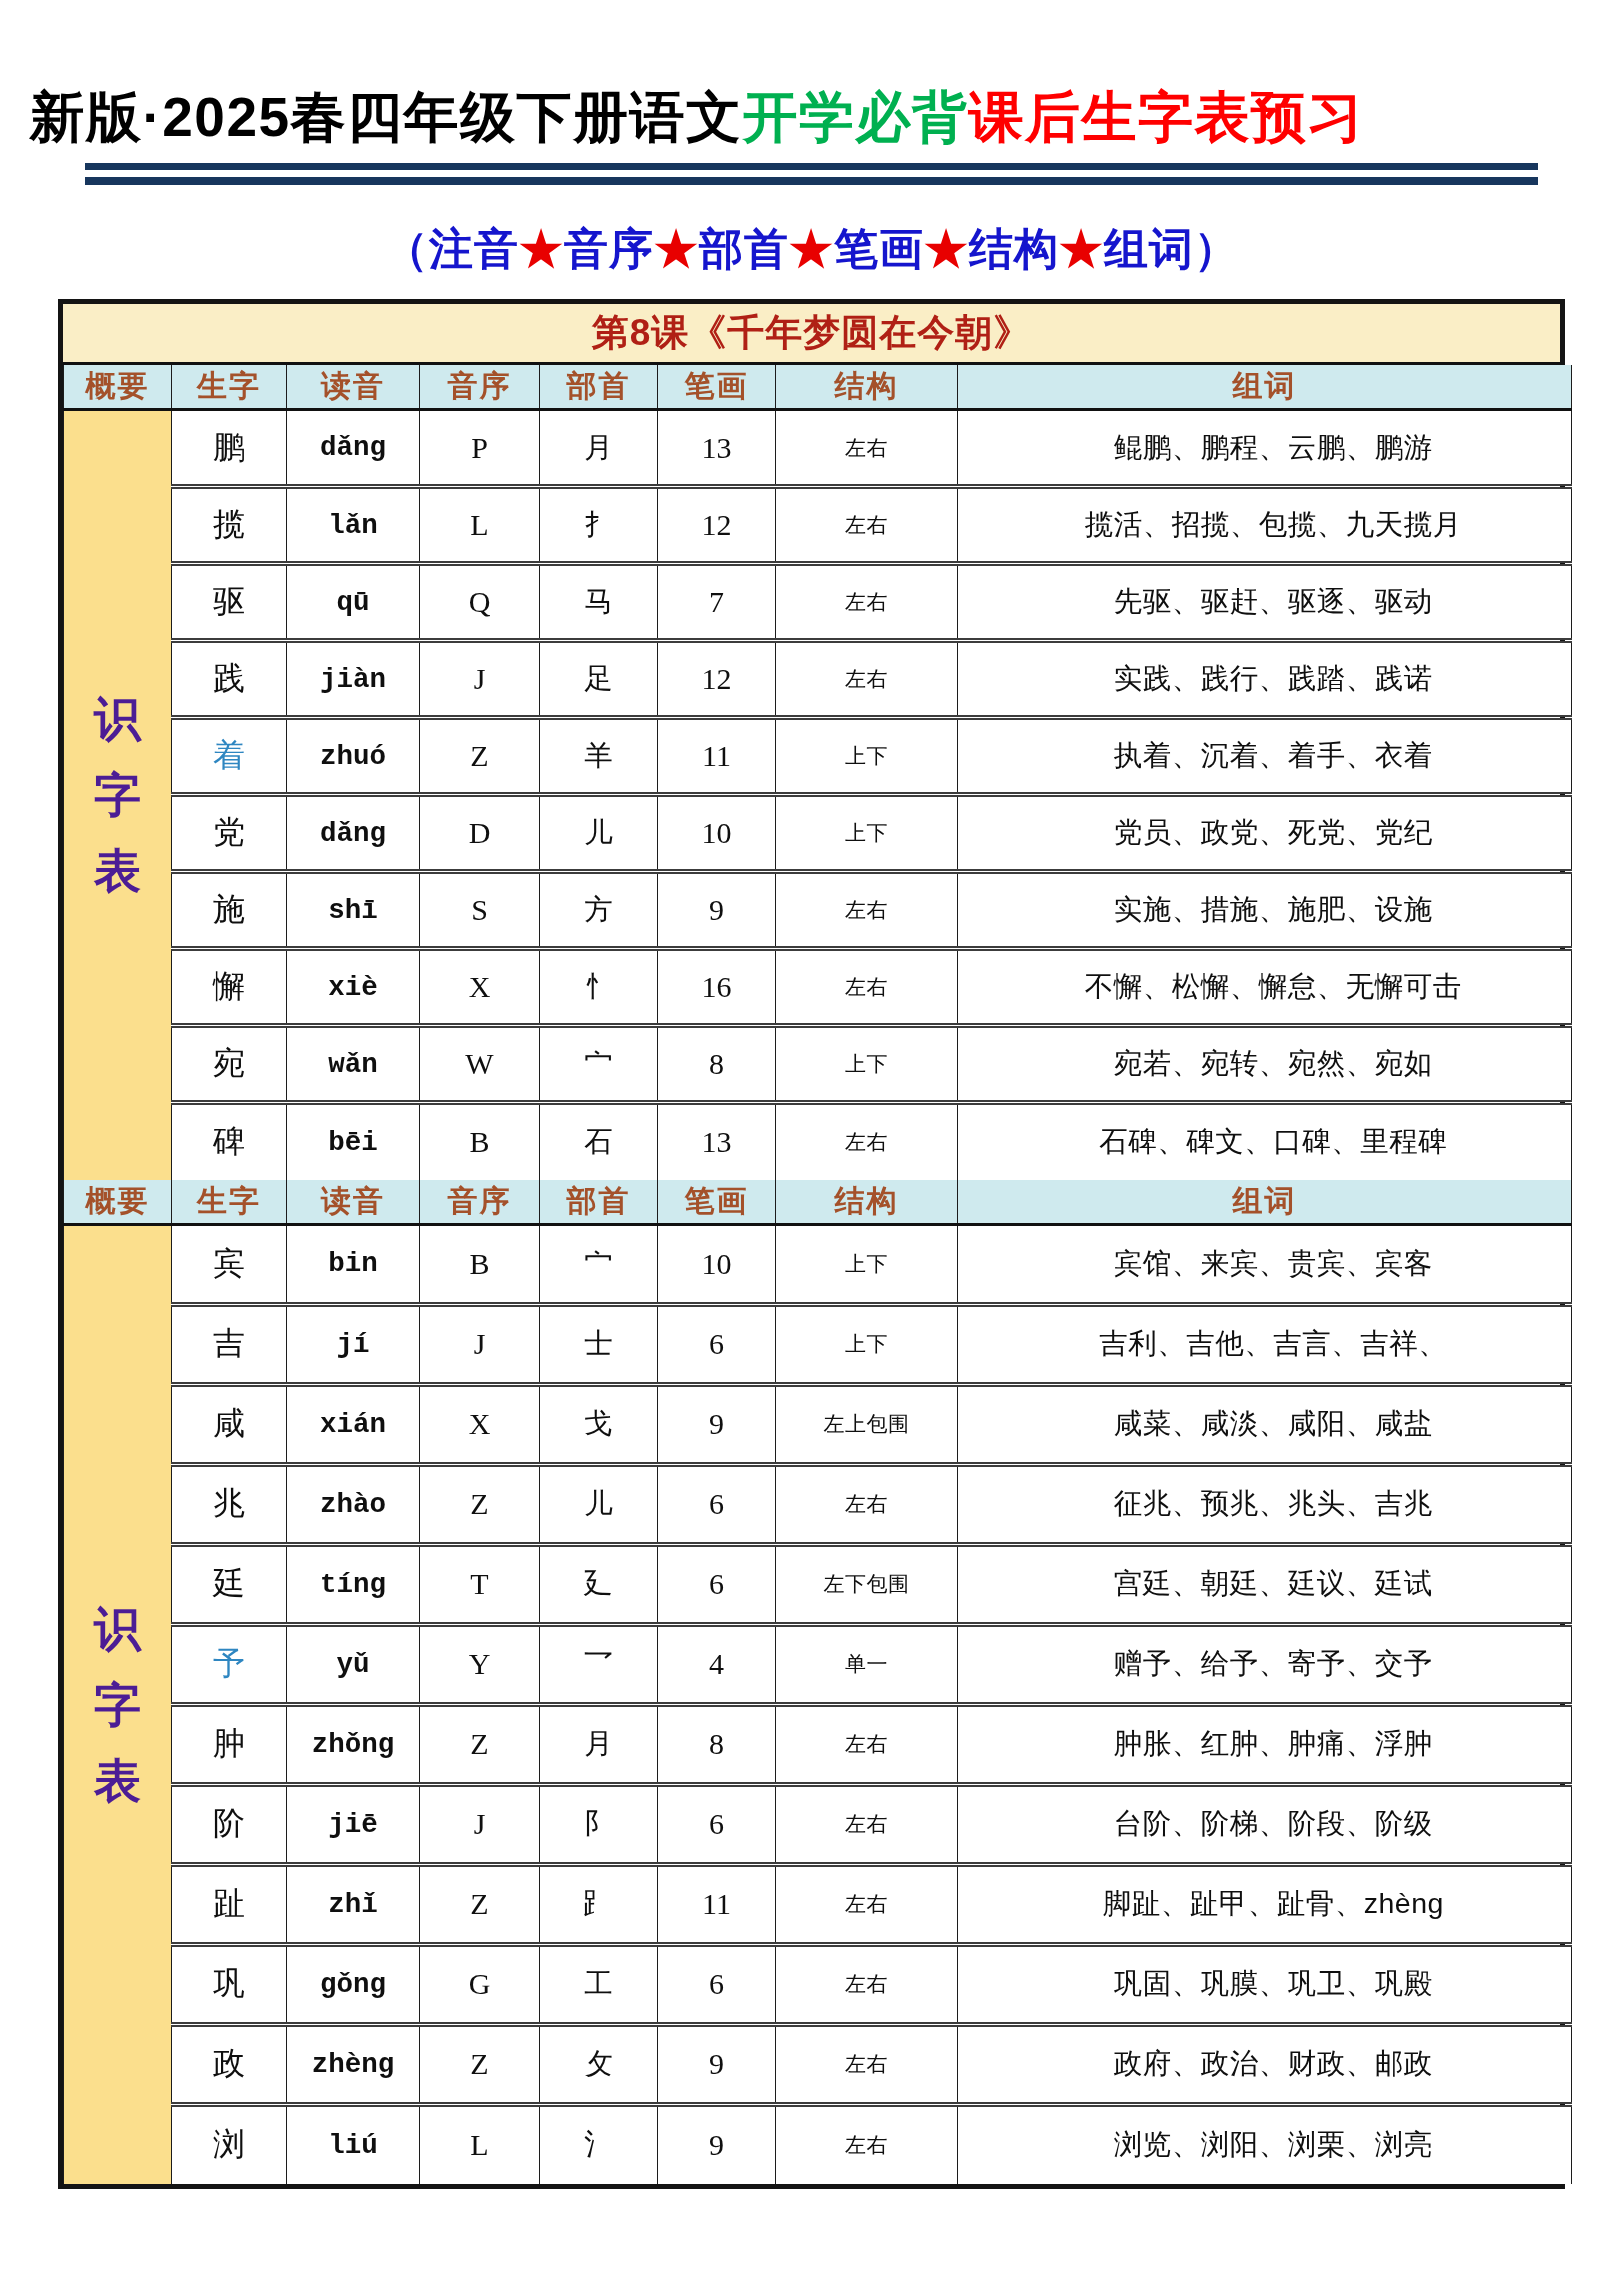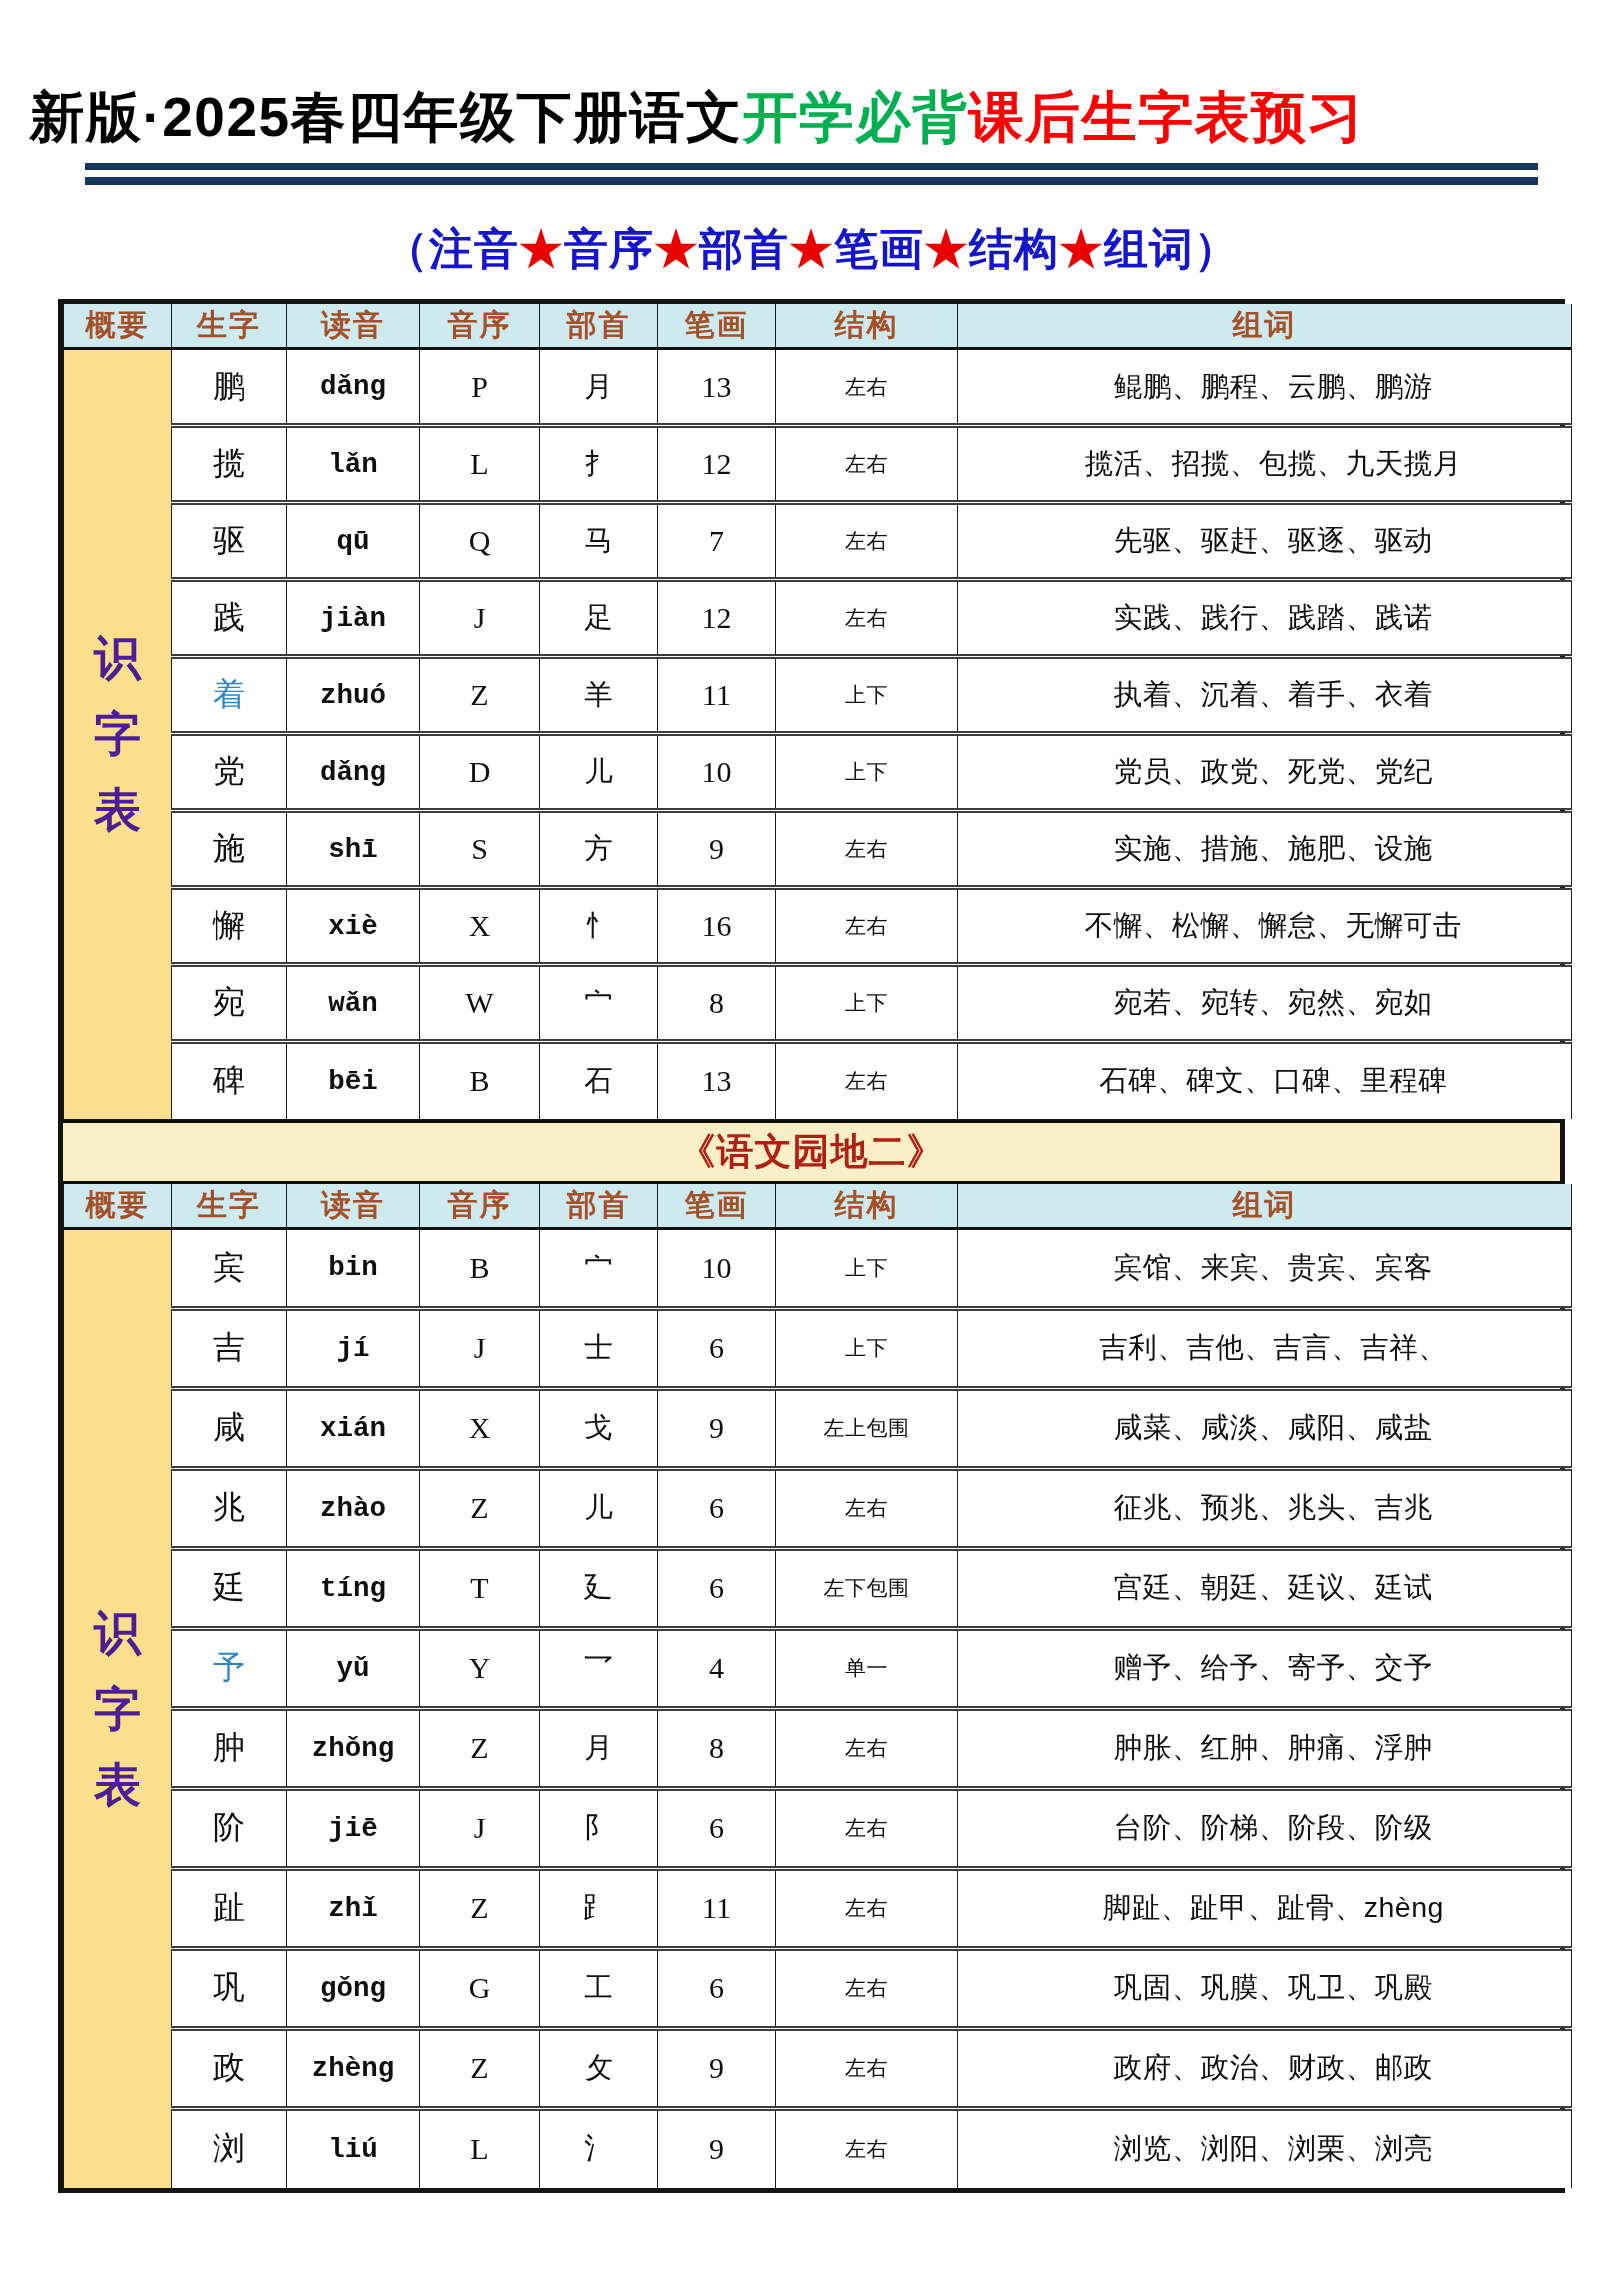--- a/index.html
+++ b/index.html
@@ -145,20 +145,143 @@
   <div class="rule-bar"></div>
   <div class="rule-gap"></div>
   <div class="rule-bar"></div>
 </div>
 
 <div class="subtitle">
   <span>（</span><span>注音</span><span class="star">★</span><span>音序</span><span class="star">★</span><span>部首</span><span class="star">★</span><span>笔画</span><span class="star">★</span><span>结构</span><span class="star">★</span><span>组词</span><span>）</span>
 </div>
 
 <div class="table-wrap">
+  <div class="section">
+    <div class="section-title">第8课《千年梦圆在今朝》</div>
+    <table class="vocab-grid">
+      <colgroup>
+        <col style="width:108px">
+          <col style="width:115px">
+          <col style="width:133px">
+        <col style="width:120px">
+          <col style="width:118px">
+          <col style="width:118px">
+        <col style="width:182px">
+          <col style="width:614px">
+      </colgroup>
+      <thead>
+          <tr>
+            <th>概要</th>
+            <th>生字</th>
+            <th>读音</th>
+            <th>音序</th>
+            <th>部首</th>
+            <th>笔画</th>
+            <th>结构</th>
+            <th>组词</th>
+          </tr>
+        </thead>
+      <tbody>
+          <tr class="row-s0">
+            <td rowspan="10" class="overview-cell">
+              <div class="sidebar-label">识字表</div>
+            </td>
+            <td class="char-cell">鹏</td>
+            <td class="pinyin-cell">dǎng</td>
+            <td class="initial-cell">P</td>
+            <td class="radical-cell">月</td>
+            <td class="strokes-cell">13</td>
+            <td class="structure-cell">左右</td>
+            <td class="words-cell">鲲鹏、鹏程、云鹏、鹏游</td>
+          </tr>
+          <tr class="row-s0">
+            <td class="char-cell">揽</td>
+            <td class="pinyin-cell">lǎn</td>
+            <td class="initial-cell">L</td>
+            <td class="radical-cell">扌</td>
+            <td class="strokes-cell">12</td>
+            <td class="structure-cell">左右</td>
+            <td class="words-cell">揽活、招揽、包揽、九天揽月</td>
+          </tr>
+          <tr class="row-s0">
+            <td class="char-cell">驱</td>
+            <td class="pinyin-cell">qū</td>
+            <td class="initial-cell">Q</td>
+            <td class="radical-cell">马</td>
+            <td class="strokes-cell">7</td>
+            <td class="structure-cell">左右</td>
+            <td class="words-cell">先驱、驱赶、驱逐、驱动</td>
+          </tr>
+          <tr class="row-s0">
+            <td class="char-cell">践</td>
+            <td class="pinyin-cell">jiàn</td>
+            <td class="initial-cell">J</td>
+            <td class="radical-cell">足</td>
+            <td class="strokes-cell">12</td>
+            <td class="structure-cell">左右</td>
+            <td class="words-cell">实践、践行、践踏、践诺</td>
+          </tr>
+          <tr class="row-s0">
+            <td class="char-cell blue-char">着</td>
+            <td class="pinyin-cell">zhuó</td>
+            <td class="initial-cell">Z</td>
+            <td class="radical-cell">羊</td>
+            <td class="strokes-cell">11</td>
+            <td class="structure-cell">上下</td>
+            <td class="words-cell">执着、沉着、着手、衣着</td>
+          </tr>
+          <tr class="row-s0">
+            <td class="char-cell">党</td>
+            <td class="pinyin-cell">dǎng</td>
+            <td class="initial-cell">D</td>
+            <td class="radical-cell">儿</td>
+            <td class="strokes-cell">10</td>
+            <td class="structure-cell">上下</td>
+            <td class="words-cell">党员、政党、死党、党纪</td>
+          </tr>
+          <tr class="row-s0">
+            <td class="char-cell">施</td>
+            <td class="pinyin-cell">shī</td>
+            <td class="initial-cell">S</td>
+            <td class="radical-cell">方</td>
+            <td class="strokes-cell">9</td>
+            <td class="structure-cell">左右</td>
+            <td class="words-cell">实施、措施、施肥、设施</td>
+          </tr>
+          <tr class="row-s0">
+            <td class="char-cell">懈</td>
+            <td class="pinyin-cell">xiè</td>
+            <td class="initial-cell">X</td>
+            <td class="radical-cell">忄</td>
+            <td class="strokes-cell">16</td>
+            <td class="structure-cell">左右</td>
+            <td class="words-cell">不懈、松懈、懈怠、无懈可击</td>
+          </tr>
+          <tr class="row-s0">
+            <td class="char-cell">宛</td>
+            <td class="pinyin-cell">wǎn</td>
+            <td class="initial-cell">W</td>
+            <td class="radical-cell">宀</td>
+            <td class="strokes-cell">8</td>
+            <td class="structure-cell">上下</td>
+            <td class="words-cell">宛若、宛转、宛然、宛如</td>
+          </tr>
+          <tr class="row-s0">
+            <td class="char-cell">碑</td>
+            <td class="pinyin-cell">bēi</td>
+            <td class="initial-cell">B</td>
+            <td class="radical-cell">石</td>
+            <td class="strokes-cell">13</td>
+            <td class="structure-cell">左右</td>
+            <td class="words-cell">石碑、碑文、口碑、里程碑</td>
+          </tr>
+        </tbody>
+    </table>
+  </div>
+
   <div class="section">
     <table class="vocab-grid">
       <colgroup>
         <col style="width:108px">
           <col style="width:115px">
           <col style="width:133px">
         <col style="width:120px">
           <col style="width:118px">
           <col style="width:118px">
         <col style="width:182px">
@@ -170,143 +293,20 @@
             <th>生字</th>
             <th>读音</th>
             <th>音序</th>
             <th>部首</th>
             <th>笔画</th>
             <th>结构</th>
             <th>组词</th>
           </tr>
         </thead>
       <tbody>
-          <tr class="row-s0">
-            <td rowspan="10" class="overview-cell">
-              <div class="sidebar-label">识字表</div>
-            </td>
-            <td class="char-cell">鹏</td>
-            <td class="pinyin-cell">dǎng</td>
-            <td class="initial-cell">P</td>
-            <td class="radical-cell">月</td>
-            <td class="strokes-cell">13</td>
-            <td class="structure-cell">左右</td>
-            <td class="words-cell">鲲鹏、鹏程、云鹏、鹏游</td>
-          </tr>
-          <tr class="row-s0">
-            <td class="char-cell">揽</td>
-            <td class="pinyin-cell">lǎn</td>
-            <td class="initial-cell">L</td>
-            <td class="radical-cell">扌</td>
-            <td class="strokes-cell">12</td>
-            <td class="structure-cell">左右</td>
-            <td class="words-cell">揽活、招揽、包揽、九天揽月</td>
-          </tr>
-          <tr class="row-s0">
-            <td class="char-cell">驱</td>
-            <td class="pinyin-cell">qū</td>
-            <td class="initial-cell">Q</td>
-            <td class="radical-cell">马</td>
-            <td class="strokes-cell">7</td>
-            <td class="structure-cell">左右</td>
-            <td class="words-cell">先驱、驱赶、驱逐、驱动</td>
-          </tr>
-          <tr class="row-s0">
-            <td class="char-cell">践</td>
-            <td class="pinyin-cell">jiàn</td>
-            <td class="initial-cell">J</td>
-            <td class="radical-cell">足</td>
-            <td class="strokes-cell">12</td>
-            <td class="structure-cell">左右</td>
-            <td class="words-cell">实践、践行、践踏、践诺</td>
-          </tr>
-          <tr class="row-s0">
-            <td class="char-cell blue-char">着</td>
-            <td class="pinyin-cell">zhuó</td>
-            <td class="initial-cell">Z</td>
-            <td class="radical-cell">羊</td>
-            <td class="strokes-cell">11</td>
-            <td class="structure-cell">上下</td>
-            <td class="words-cell">执着、沉着、着手、衣着</td>
-          </tr>
-          <tr class="row-s0">
-            <td class="char-cell">党</td>
-            <td class="pinyin-cell">dǎng</td>
-            <td class="initial-cell">D</td>
-            <td class="radical-cell">儿</td>
-            <td class="strokes-cell">10</td>
-            <td class="structure-cell">上下</td>
-            <td class="words-cell">党员、政党、死党、党纪</td>
-          </tr>
-          <tr class="row-s0">
-            <td class="char-cell">施</td>
-            <td class="pinyin-cell">shī</td>
-            <td class="initial-cell">S</td>
-            <td class="radical-cell">方</td>
-            <td class="strokes-cell">9</td>
-            <td class="structure-cell">左右</td>
-            <td class="words-cell">实施、措施、施肥、设施</td>
-          </tr>
-          <tr class="row-s0">
-            <td class="char-cell">懈</td>
-            <td class="pinyin-cell">xiè</td>
-            <td class="initial-cell">X</td>
-            <td class="radical-cell">忄</td>
-            <td class="strokes-cell">16</td>
-            <td class="structure-cell">左右</td>
-            <td class="words-cell">不懈、松懈、懈怠、无懈可击</td>
-          </tr>
-          <tr class="row-s0">
-            <td class="char-cell">宛</td>
-            <td class="pinyin-cell">wǎn</td>
-            <td class="initial-cell">W</td>
-            <td class="radical-cell">宀</td>
-            <td class="strokes-cell">8</td>
-            <td class="structure-cell">上下</td>
-            <td class="words-cell">宛若、宛转、宛然、宛如</td>
-          </tr>
-          <tr class="row-s0">
-            <td class="char-cell">碑</td>
-            <td class="pinyin-cell">bēi</td>
-            <td class="initial-cell">B</td>
-            <td class="radical-cell">石</td>
-            <td class="strokes-cell">13</td>
-            <td class="structure-cell">左右</td>
-            <td class="words-cell">石碑、碑文、口碑、里程碑</td>
-          </tr>
-        </tbody>
-    </table>
-  </div>
-
-  <div class="section">
-    <div class="section-title">《语文园地二》</div>
-    <table class="vocab-grid">
-      <colgroup>
-        <col style="width:108px">
-          <col style="width:115px">
-          <col style="width:133px">
-        <col style="width:120px">
-          <col style="width:118px">
-          <col style="width:118px">
-        <col style="width:182px">
-          <col style="width:614px">
-      </colgroup>
-      <thead>
-          <tr>
-            <th>概要</th>
-            <th>生字</th>
-            <th>读音</th>
-            <th>音序</th>
-            <th>部首</th>
-            <th>笔画</th>
-            <th>结构</th>
-            <th>组词</th>
-          </tr>
-        </thead>
-      <tbody>
           <tr class="row-s1">
             <td rowspan="12" class="overview-cell">
               <div class="sidebar-label">识字表</div>
             </td>
             <td class="char-cell">宾</td>
             <td class="pinyin-cell">bin</td>
             <td class="initial-cell">B</td>
             <td class="radical-cell">宀</td>
             <td class="strokes-cell">10</td>
             <td class="structure-cell">上下</td>

